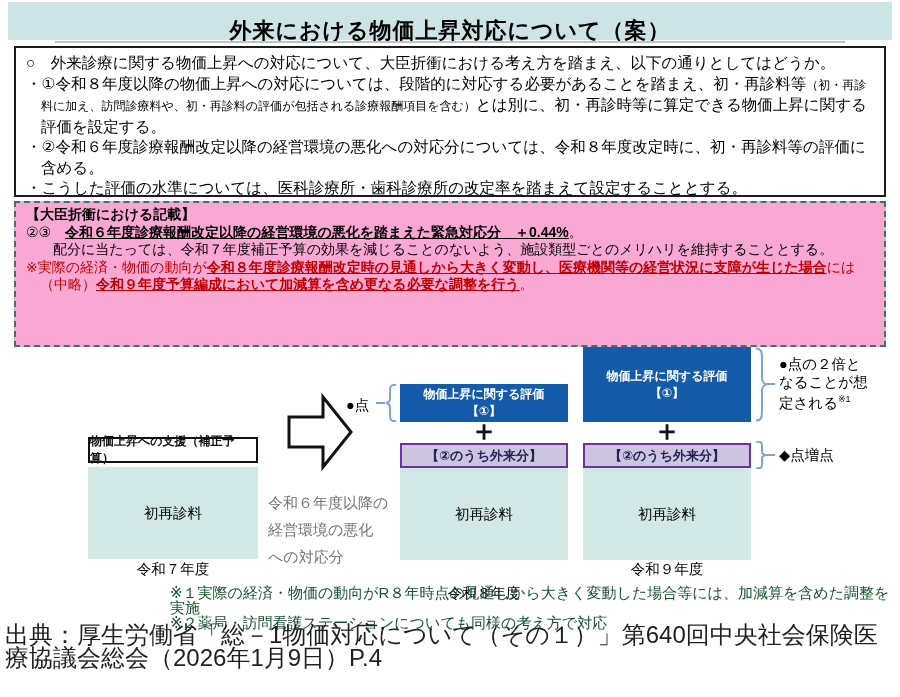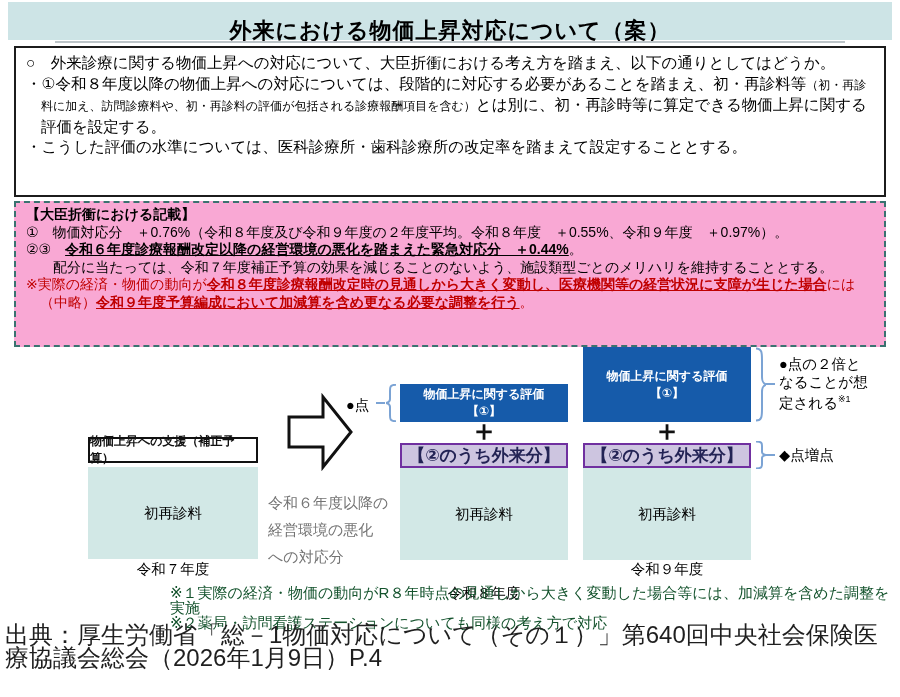--- a/index.html
+++ b/index.html
@@ -42,21 +42,21 @@
   .abs{position:absolute;}
   .support-box{left:88px;top:437px;width:170px;height:26px;border:2px solid #111;background:#fff;
     display:flex;align-items:center;justify-content:center;font-size:12px;font-weight:bold;}
   .teal-box{width:170px;height:92px;background:var(--box_teal);
     display:flex;align-items:center;justify-content:center;font-size:14.5px;color:#000;}
   .year-label{width:170px;text-align:center;font-size:14.5px;color:#000;}
   .eval-box{width:168px;background:var(--eval_blue);color:#fff;font-weight:bold;font-size:12px;
     line-height:17px;display:flex;align-items:center;justify-content:center;text-align:center;white-space:pre-line;}
   .plus{width:168px;text-align:center;font-size:28px;font-weight:bold;line-height:28px;color:#111;}
   .outp-box{width:168px;height:25px;background:var(--outpatient_fill);border:2.5px solid var(--outpatient_border);
-    display:flex;align-items:center;justify-content:center;font-size:17px;font-weight:bold;color:#232355;}
+    display:flex;align-items:center;justify-content:center;font-size:13px;font-weight:bold;color:#232355;}
   .arrow-label{font-size:15px;line-height:27px;white-space:pre-line;color:#737373;}
   .ten-label{font-size:14.5px;color:#000;}
   .connector{height:2px;background:var(--brace);}
   .annot{font-size:14.5px;line-height:17.5px;color:#000;}
   .annot .ml{white-space:pre-line;}
   sup.sup{font-size:9px;vertical-align:super;}
 
   .footnotes{position:absolute;left:170px;top:585px;font-size:15px;line-height:15px;color:#14532d;}
   .source{position:absolute;left:5px;top:623px;width:888px;font-size:24px;line-height:23px;color:#1f1f1f;}
 </style>
@@ -66,26 +66,26 @@
 <div class="page">
 
   <header class="titlebar">
     <h1>外来における物価上昇対応について（案）</h1>
   </header>
   <div class="title-rule"></div>
 
   <section class="box1">
     <div class="hang"><span>○　外来診療に関する物価上昇への対応について、大臣折衝における考え方を踏まえ、以下の通りとしてはどうか。</span></div>
     <div class="hang"><span>・①令和８年度以降の物価上昇への対応については、段階的に対応する必要があることを踏まえ、初・再診料等</span><span class="small-paren">（初・再診料に加え、訪問診療料や、初・再診料の評価が包括される診療報酬項目を含む）</span><span>とは別に、初・再診時等に算定できる物価上昇に関する評価を設定する。</span></div>
+    <div class="hang"><span>・②令和６年度診療報酬改定以降の経営環境の悪化への対応分については、令和８年度改定時に、初・再診料等の評価に含める。</span></div>
     <div class="hang"><span>・こうした評価の水準については、医科診療所・歯科診療所の改定率を踏まえて設定することとする。</span></div>
   </section>
 
   <section class="box2">
     <div class="b2-heading">【大臣折衝における記載】</div>
-    <div><span>①　物価対応分　＋0.76%（令和８年度及び令和９年度の２年度平均。令和８年度　＋0.55%、令和９年度　＋0.97%）。</span></div>
     <div><span>②③　</span><span class="bu">令和６年度診療報酬改定以降の経営環境の悪化を踏まえた緊急対応分　＋0.44%</span><span>。</span></div>
     <div class="sub-indent"><span>配分に当たっては、令和７年度補正予算の効果を減じることのないよう、施設類型ごとのメリハリを維持することとする。</span></div>
     <div class="red"><span>※実際の経済・物価の動向が</span><span class="bu">令和８年度診療報酬改定時の見通しから大きく変動し、医療機関等の経営状況に支障が生じた場合</span><span>には</span></div>
     <div class="red note2"><span>（中略）</span><span class="bu">令和９年度予算編成において加減算を含め更なる必要な調整を行う</span><span>。</span></div>
   </section>
 
   <div class="abs support-box">
       <span>物価上昇への支援（補正予算）</span>
     </div>
   <div class="abs teal-box" style="left:88px;top:467px;">

